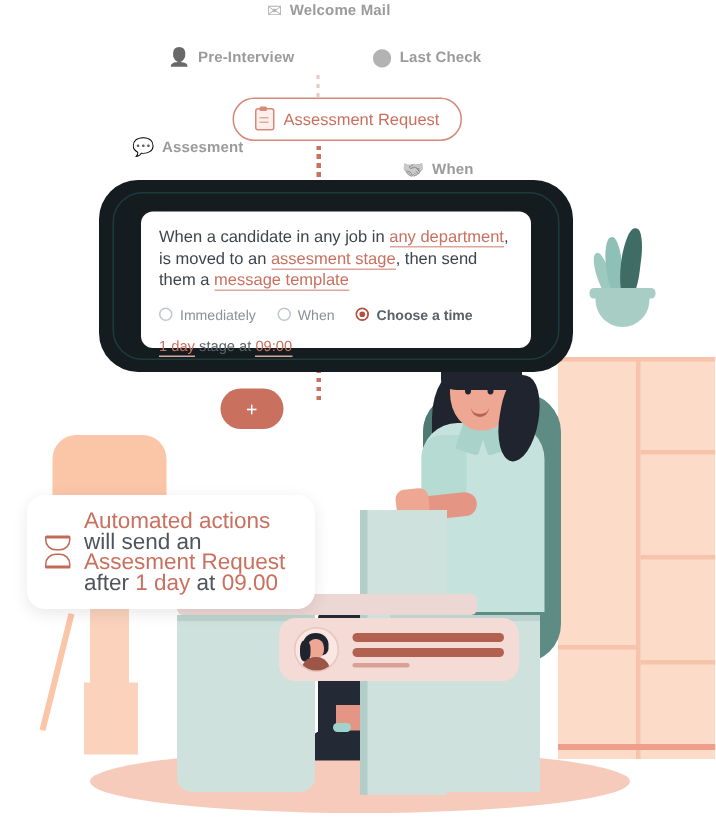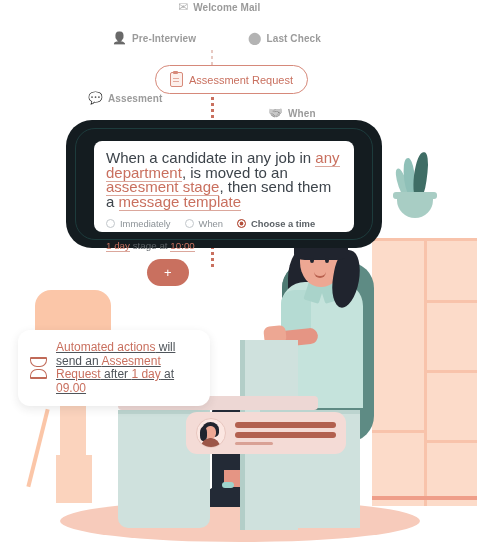--- a/index.html
+++ b/index.html
@@ -106,21 +106,21 @@
     background:#e2a99c;box-shadow:0 3px 0 #e2a99c;}
 
   
   #device{position:absolute;left:66px;top:120px;width:316px;height:128px;
           background:#141c20;border-radius:26px;}
   #device-inner{position:absolute;left:9px;top:8px;right:9px;bottom:8px;
           border-radius:20px;border:1px solid #1d3b3c;}
   #screen{position:absolute;left:94px;top:141px;width:260px;height:91px;
           background:#fff;border-radius:8px;padding:10px 12px;box-sizing:border-box;}
 
-  #rule-text{font-size:15px;line-height:14.6px;color:#3d444b;}
+  #rule-text{font-size:11px;line-height:14.6px;color:#3d444b;}
   #rule-text .hl{color:#c9705f;border-bottom:1px solid #dba79c;}
 
   #radio-row{display:flex;align-items:center;gap:14px;margin-top:9px;}
   .radio{display:flex;align-items:center;gap:5px;font-size:9.4px;color:#8b9196;}
   .radio .dot{width:9px;height:9px;border-radius:50%;border:1.2px solid #c2c7cb;
               box-sizing:border-box;background:#fff;flex:none;}
   .radio.on .dot{border-color:#b4503c;background:#b4503c;box-shadow:inset 0 0 0 1.6px #fff;}
   .radio.on span{color:#5b6166;font-weight:bold;}
 
   #time-row{margin-top:11px;font-size:9.8px;color:#5b6166;}
@@ -134,21 +134,21 @@
 
   
   #tooltip{position:absolute;left:18px;top:330px;width:192px;
     background:#fff;border-radius:12px;padding:11px 12px;display:flex;gap:9px;
     align-items:center;box-shadow:0 3px 10px rgba(40,40,40,.10);box-sizing:border-box;}
   #tooltip .hourglass{width:17px;height:22px;flex:none;position:relative;}
   #tooltip .hourglass::before,#tooltip .hourglass::after{content:"";position:absolute;
     left:0;width:17px;height:10px;border:1.6px solid #c06a58;box-sizing:border-box;}
   #tooltip .hourglass::before{top:0;border-radius:1px 1px 7px 7px;border-top-width:2.4px;}
   #tooltip .hourglass::after{bottom:0;border-radius:7px 7px 1px 1px;border-bottom-width:2.4px;}
-  #tip-text{font-size:12px;line-height:13.6px;color:#4e545a;text-decoration:underline;}
+  #tip-text{font-size:15px;line-height:13.6px;color:#4e545a;}
   #tip-text .hl{color:#c9705f;}
 
   
   #profile-card{position:absolute;left:186px;top:412px;width:160px;height:42px;
      background:#f4dbd6;border-radius:11px;display:flex;align-items:center;gap:9px;
      padding:0 10px;box-sizing:border-box;}
   #avatar{width:28px;height:28px;border-radius:50%;background:#fbe6e1;flex:none;
      border:1.6px solid #e8c6bf;position:relative;overflow:hidden;}
   #avatar .av-hair{position:absolute;left:5px;top:3px;width:17px;height:15px;
      background:#20242e;border-radius:50% 50% 30% 30%;}
@@ -271,21 +271,21 @@
       <label class="radio">
         <span class="dot"></span>
         <span>When</span>
       </label>
       <label class="radio on">
         <span class="dot"></span>
         <span>Choose a time</span>
       </label>
     </div>
 
-    <div id="time-row"><span class="hl">1 day</span><span> stage at </span><span class="hl">10:00</span></div>
+    <div id="time-row"><span class="hl">1 day</span><span> stage at </span><span class="hl">09:00</span></div>
   </div>
 
   <div id="add-btn">
     <span class="plus">+</span>
   </div>
 
   <div id="tooltip">
     <span class="hourglass"></span>
     <div id="tip-text"><span class="hl">Automated actions</span><span> will send an </span><span class="hl">Assesment Request</span><span> after </span><span class="hl">1 day</span><span> at </span><span class="hl">09.00</span></div>
   </div>

